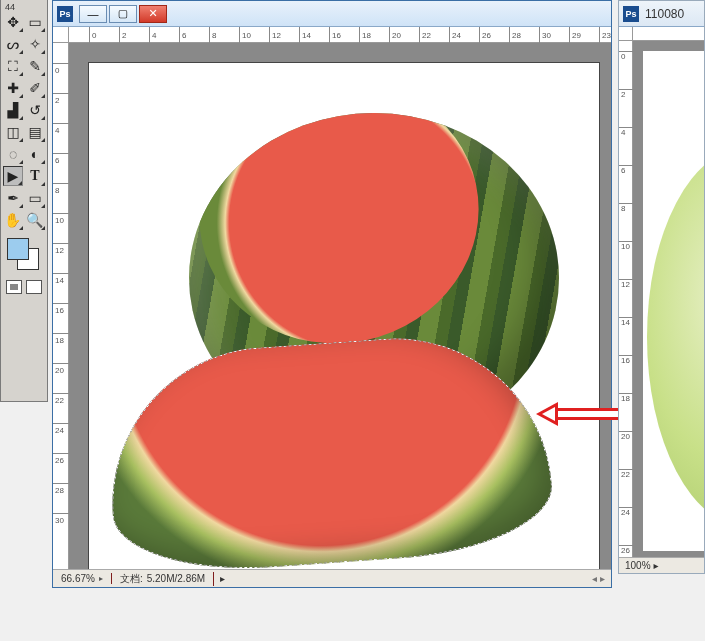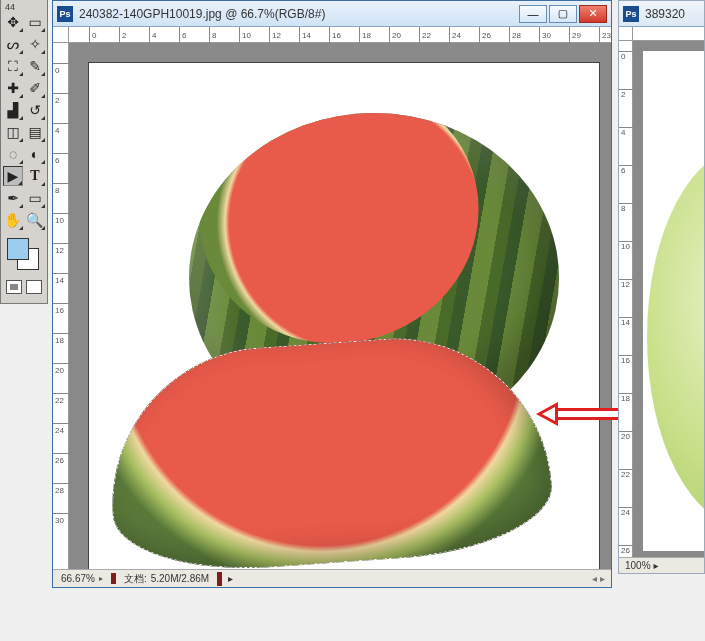--- a/index.html
+++ b/index.html
@@ -11,21 +11,21 @@
     height: 641px;
     overflow: hidden;
     position: relative;
   }
 
   
   .toolbox {
     position: absolute;
     left: 0; top: 0;
     width: 48px;
-    height: 304px;
+    height: 402px;
     background: #d6d3ce;
     border: 1px solid #7a7a7a;
     border-top: none;
     padding: 2px;
   }
   .toolbox-header {
     height: 10px;
     font-size: 9px;
     color: #333;
     padding-left: 2px;
@@ -249,21 +249,21 @@
     height: 18px;
     border-top: 1px solid #aaa;
     background: #ece9e2;
     display: flex;
     align-items: center;
     font-size: 10px;
     color: #333;
   }
   .status-seg {
     padding: 0 8px;
-    border-right: 5px solid #7f1d1d;
+    border-right: 1px solid #7f1d1d;
     display: flex;
     align-items: center;
     gap: 4px;
   }
   .status-seg .tri { font-size: 8px; color: #555; cursor: pointer; }
   .status-nav { margin-left: auto; padding-right: 6px; display: flex; gap: 3px; }
   .status-nav span { color: #777; cursor: pointer; }
 
   
   .arrow {
@@ -376,25 +376,20 @@
   </div>
   <div class="mask-mode">
     <div class="std"></div>
     <div></div>
   </div>
 </div>
 
 <div class="doc-window">
   <div class="titlebar">
     <div class="doc-icon">Ps</div>
-    <div class="title-text">
-      <span>240382-140GPH10019.jpg</span>
-      <span>@</span>
-      <span>66.7%</span>(<span>RGB/8#</span>)
-    </div>
     <div class="win-controls">
       <div class="win-btn">―</div>
       <div class="win-btn">▢</div>
       <div class="win-btn close">✕</div>
     </div>
   </div>
 
   <div class="doc-body">
     <div class="ruler-corner"></div>
     <div class="ruler-h" id="rh">
@@ -532,21 +527,21 @@
 </div>
 
 <div class="arrow">
   <div class="arrow-shaft"></div>
   <div class="arrow-head"></div>
 </div>
 
 <div class="doc2">
   <div class="titlebar">
     <div class="doc-icon">Ps</div>
-    <div class="title-text">389320</div>
+    <div class="title-text">110080</div>
   </div>
   <div class="doc2-body">
     <div class="ruler-corner" style="width:14px;height:14px"></div>
     <div class="doc2-ruler-h"></div>
     <div class="doc2-ruler-v" id="rv2">
         <div class="tick" style="top: 10px;">0</div>
         <div class="tick" style="top: 48px;">2</div>
         <div class="tick" style="top: 86px;">4</div>
         <div class="tick" style="top: 124px;">6</div>
         <div class="tick" style="top: 162px;">8</div>

